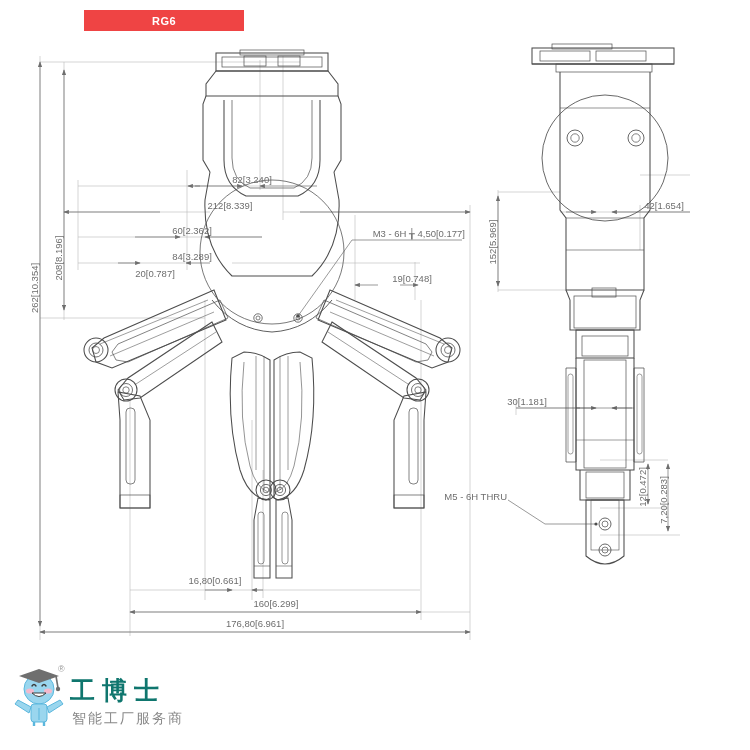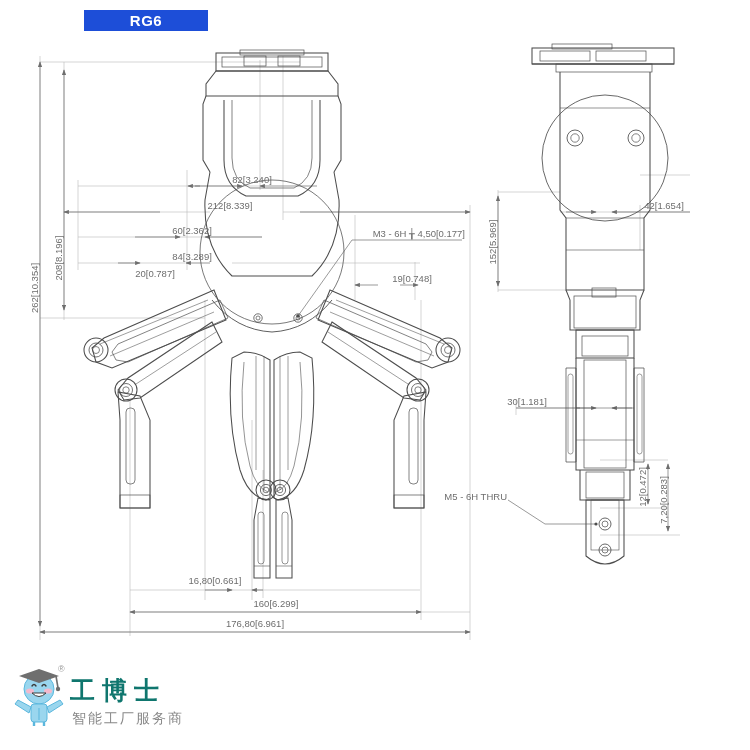--- a/index.html
+++ b/index.html
@@ -6,22 +6,22 @@
   html,body{margin:0;padding:0;background:#ffffff;}
   body{
     width:750px;height:750px;position:relative;overflow:hidden;
     font-family:"Liberation Sans","DejaVu Sans",sans-serif;
     color:#4a4a4a;
   }
   #sheet{position:absolute;left:0;top:0;width:750px;height:750px;}
 
   
   .title-badge{
-    position:absolute;left:84px;top:10px;width:124px;height:21px;
-    background:#1d4ed8;color:#ffffff;font-size:15px;font-weight:bold;
+    position:absolute;left:84px;top:10px;width:160px;height:21px;
+    background:#ef4444;color:#ffffff;font-size:11px;font-weight:bold;
     letter-spacing:.5px;display:flex;align-items:center;justify-content:center;
   }
 
   
   #drawing{position:absolute;left:0;top:0;width:750px;height:750px;}
 
   
   .logo-block{position:absolute;left:8px;top:662px;width:215px;height:84px;}
   .logo-mark{position:absolute;left:2px;top:2px;width:58px;height:62px;}
   .logo-cn{

